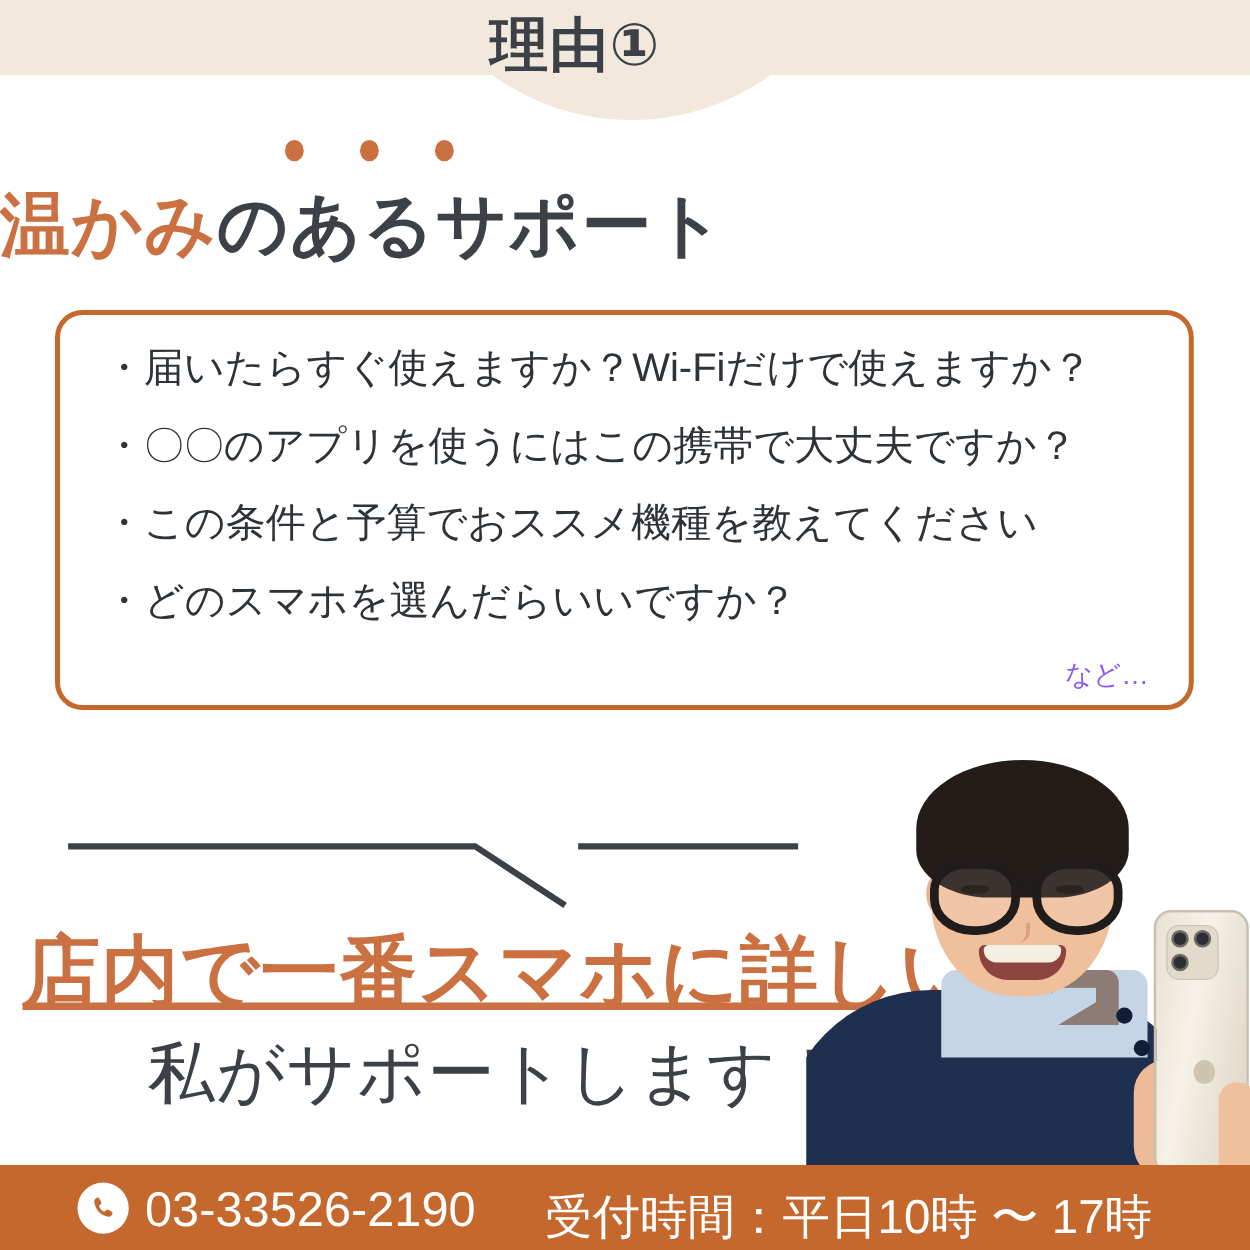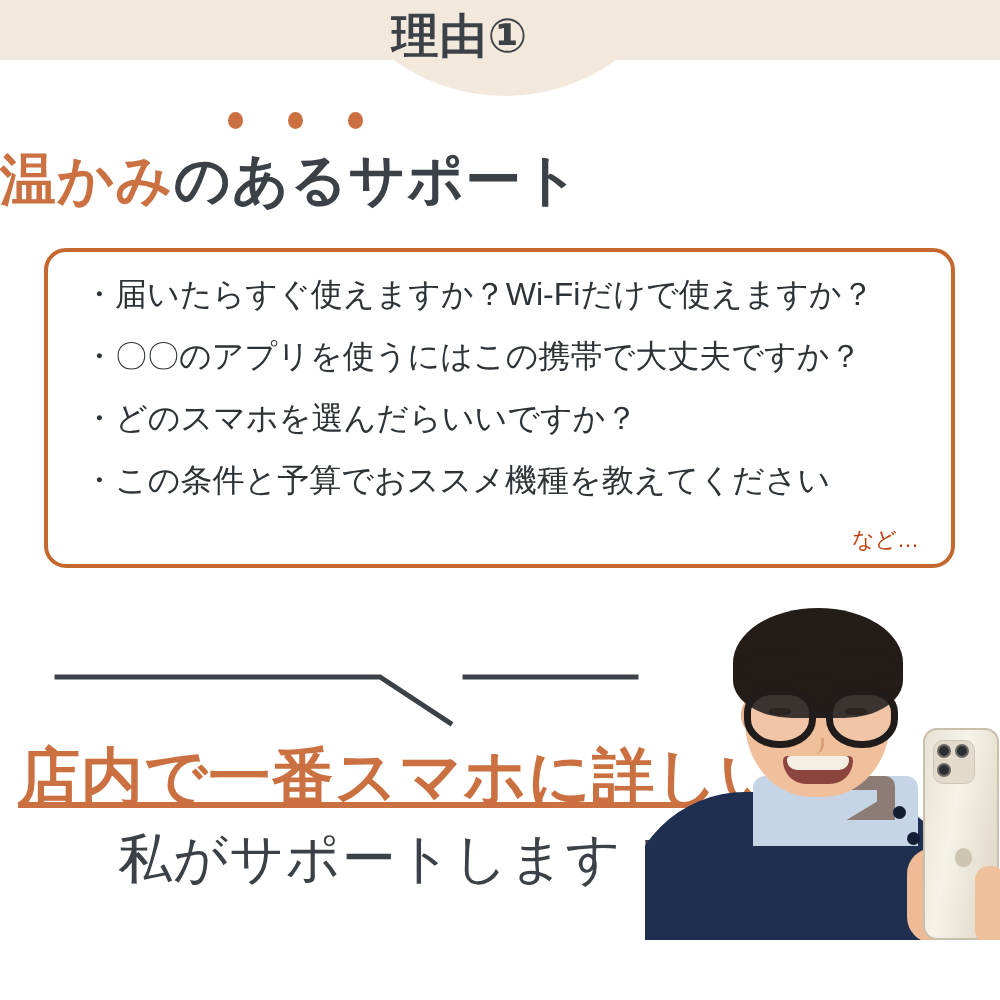--- a/index.html
+++ b/index.html
@@ -106,21 +106,21 @@
     margin-bottom: 30px;
     white-space: nowrap;
     letter-spacing: 0px;
   }
   .bullet-item:last-child { margin-bottom: 0; }
   .nado {
     position: absolute;
     right: 32px;
     bottom: 9px;
     font-size: 22px;
-    color: #c2410c;
+    color: #8b5cf6;
     letter-spacing: 0px;
   }
 
   
   .ask-line {
     position: absolute;
     left: 54px;
     top: 603px;
     font-size: 44px;
     color: #3C4148;
@@ -361,22 +361,22 @@
     <div class="dot"></div>
     <div class="dot"></div>
   </div>
 
   <div class="main-heading"><span class="accent">温かみ</span><span>のあるサポート</span></div>
 
   <div class="bullet-box">
     <div class="bullet-list">
       <div class="bullet-item">・届いたらすぐ使えますか？Wi-Fiだけで使えますか？</div>
       <div class="bullet-item">・〇〇のアプリを使うにはこの携帯で大丈夫ですか？</div>
+      <div class="bullet-item">・この条件と予算でおススメ機種を教えてください</div>
       <div class="bullet-item">・どのスマホを選んだらいいですか？</div>
-      <div class="bullet-item">・この条件と予算でおススメ機種を教えてください</div>
     </div>
     <div class="nado">など…</div>
   </div>
 
 
   <svg class="tail-svg" width="620" height="80" viewBox="0 0 620 80">
     <path d="M17 22 L340 22 L410 68" stroke="#3C4148" stroke-width="5" fill="none" stroke-linecap="square"></path>
     <path d="M425 22 L596 22" stroke="#3C4148" stroke-width="5" fill="none" stroke-linecap="square"></path>
   </svg>
 
@@ -411,14 +411,23 @@
       <div class="ph-cam">
         <div class="ph-lens" style="left:3px; top:3px;"></div>
         <div class="ph-lens" style="left:21px; top:3px;"></div>
         <div class="ph-lens" style="left:3px; top:22px;"></div>
       </div>
       <div class="ph-apple"></div>
     </div>
     <div class="ph-fingers"></div>
   </div>
 
+  <div class="footer">
+    <div class="phone-icon">
+      <svg width="24" height="24" viewBox="0 0 24 24" aria-hidden="true">
+        <path d="M6.6 3.2c.7-.3 1.5 0 1.9.7l1.4 2.6c.3.6.2 1.4-.3 1.9l-1 .9c-.2.2-.3.5-.2.8.6 1.6 2 3.2 3.6 4.1.3.2.6.1.8-.1l1-1c.5-.5 1.2-.6 1.8-.3l2.6 1.4c.7.4 1 1.2.7 1.9-.5 1.4-1.9 2.4-3.4 2.2C9.9 17.6 5.4 13.1 4.4 6.6c-.2-1.5.8-2.9 2.2-3.4z" fill="#C4682E"></path>
+      </svg>
+    </div>
+    <div class="phone-number">03-33526-2190</div>
+    <div class="footer-hours">受付時間：平日10時 〜 17時</div>
+  </div>
 
 </div>
 
 </body></html>

